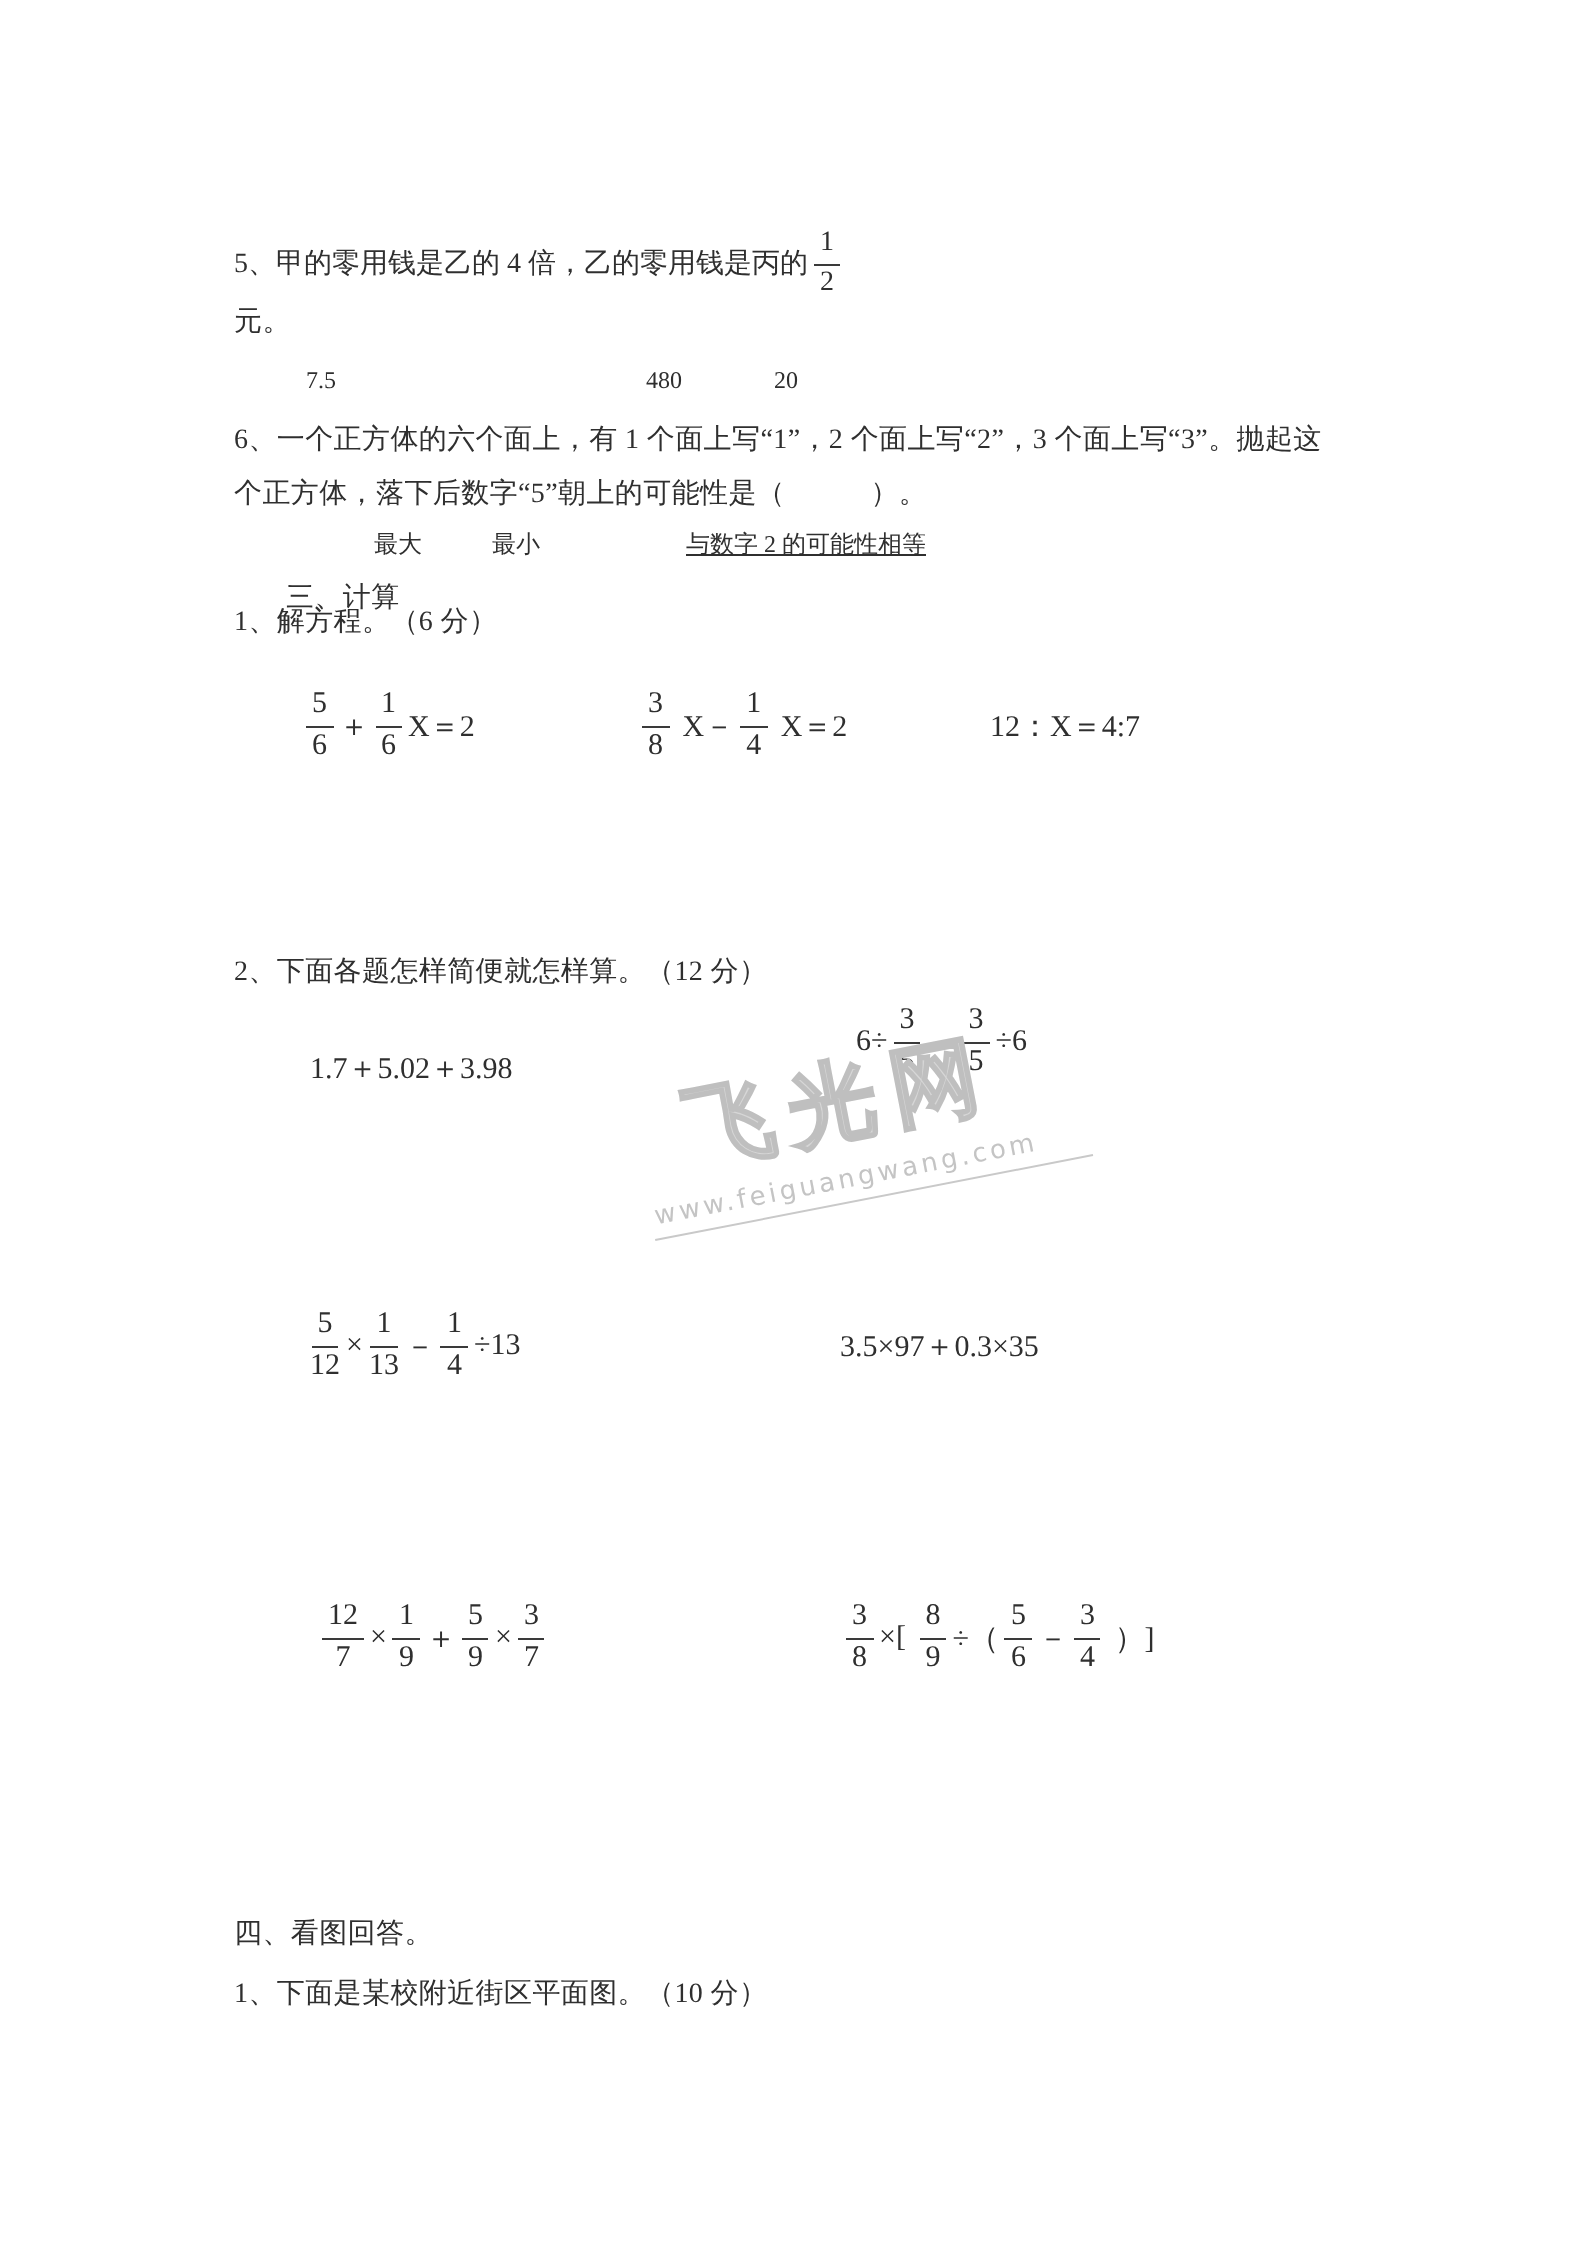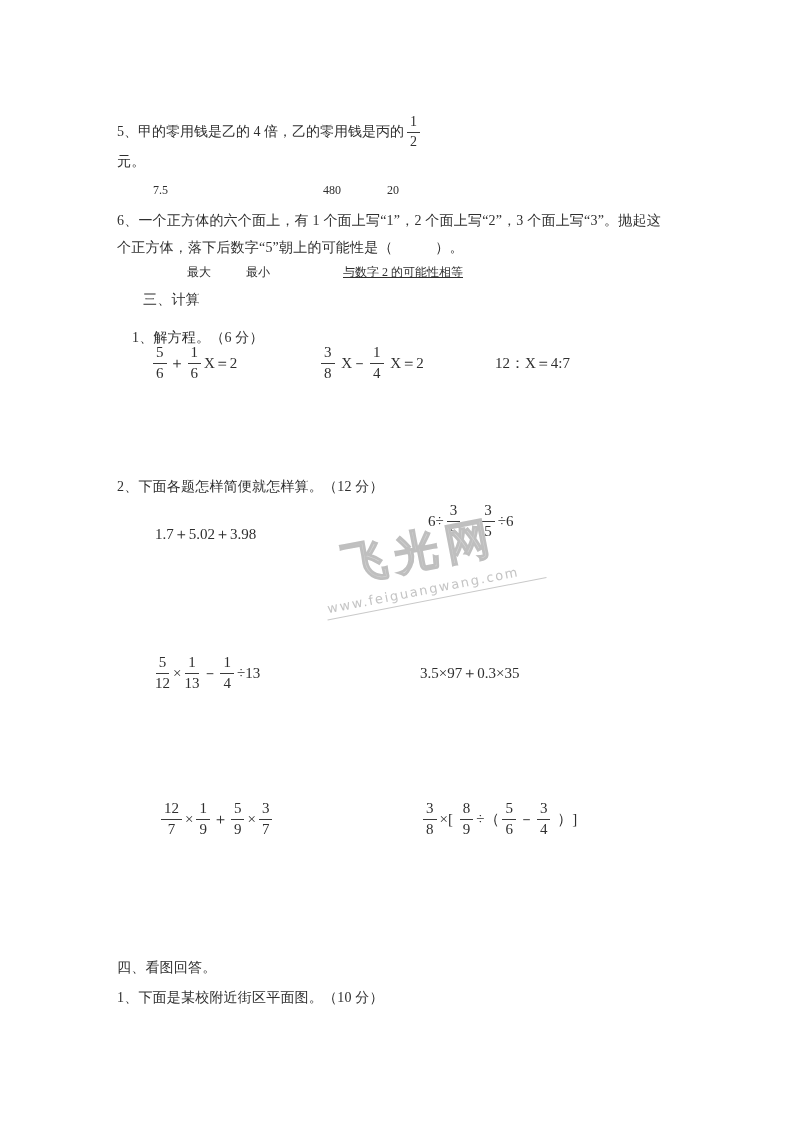--- a/index.html
+++ b/index.html
@@ -99,21 +99,21 @@
 
 <div class="line" style="left:117px; top:211px;">6、一个正方体的六个面上，有 1 个面上写“1”，2 个面上写“2”，3 个面上写“3”。抛起这</div>
 <div class="line" style="left:117px; top:238px;">个正方体，落下后数字“5”朝上的可能性是（　　　）。</div>
 <div class="row" id="q6-choices" style="left:117px; top:264px; width:560px;">
   <span>最大</span>
   <span>最小</span>
   <span>与数字 2 的可能性相等</span>
 </div>
 
 <div class="line" style="left:117px; top:290px;margin-left:26px;">三、计算</div>
-<div class="line" style="left:117px; top:328px;margin-left:15px;">1、解方程。（6 分）</div>
+<div class="line" style="left:117px; top:302px;">1、解方程。（6 分）</div>
 
 <div class="expr" style="left:150px; top:342px; height:42px;"><span class="frac"><span class="num">5</span><span class="den">6</span></span><span class="tok">＋</span><span class="frac"><span class="num">1</span><span class="den">6</span></span><span class="tok">X＝2</span></div>
 <div class="expr" style="left:318px; top:342px; height:42px;"><span class="frac"><span class="num">3</span><span class="den">8</span></span><span class="tok"> X－</span><span class="frac"><span class="num">1</span><span class="den">4</span></span><span class="tok"> X＝2</span></div>
 <div class="expr" style="left:495px; top:353px; height:20px;"><span class="tok">12：X＝4:7</span></div>
 
 <div class="line" style="left:117px; top:477px;">2、下面各题怎样简便就怎样算。（12 分）</div>
 
 <div class="expr" style="left:155px; top:524px; height:20px;"><span class="tok">1.7＋5.02＋3.98</span></div>
 <div class="expr" style="left:428px; top:500px; height:42px;"><span class="tok">6÷</span><span class="frac"><span class="num">3</span><span class="den">5</span></span><span class="tok">－</span><span class="frac"><span class="num">3</span><span class="den">5</span></span><span class="tok">÷6</span></div>
 

